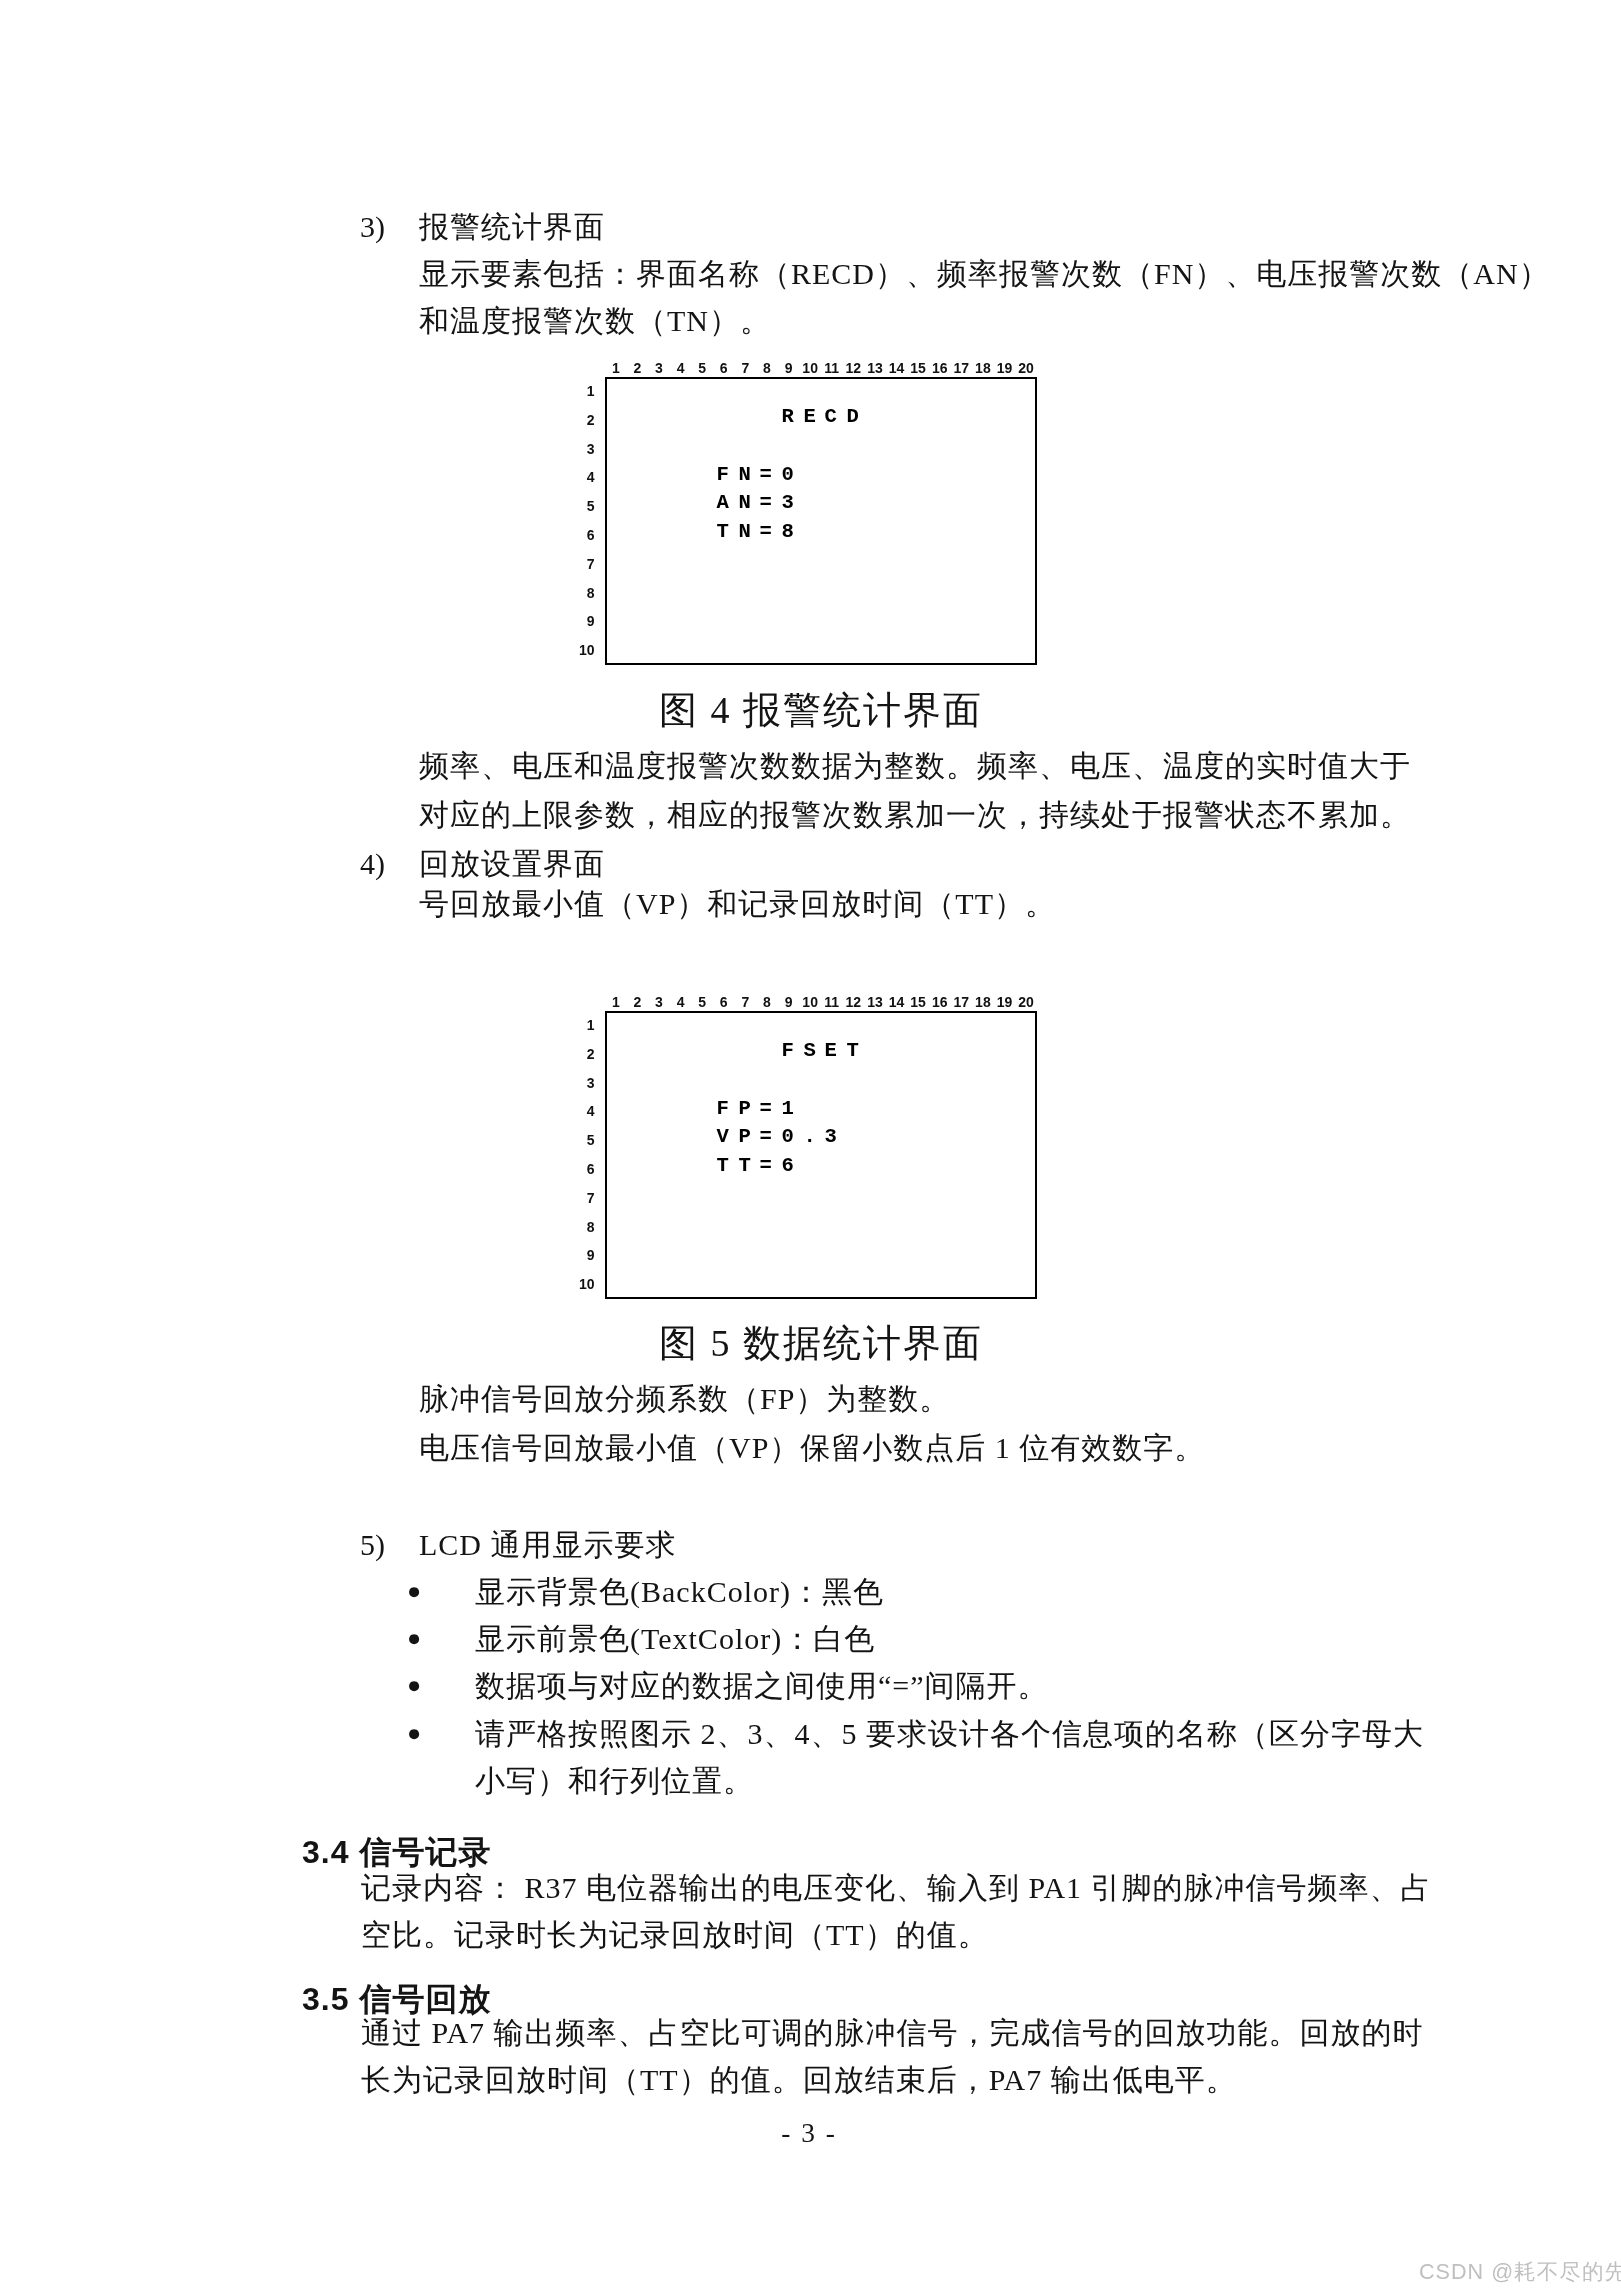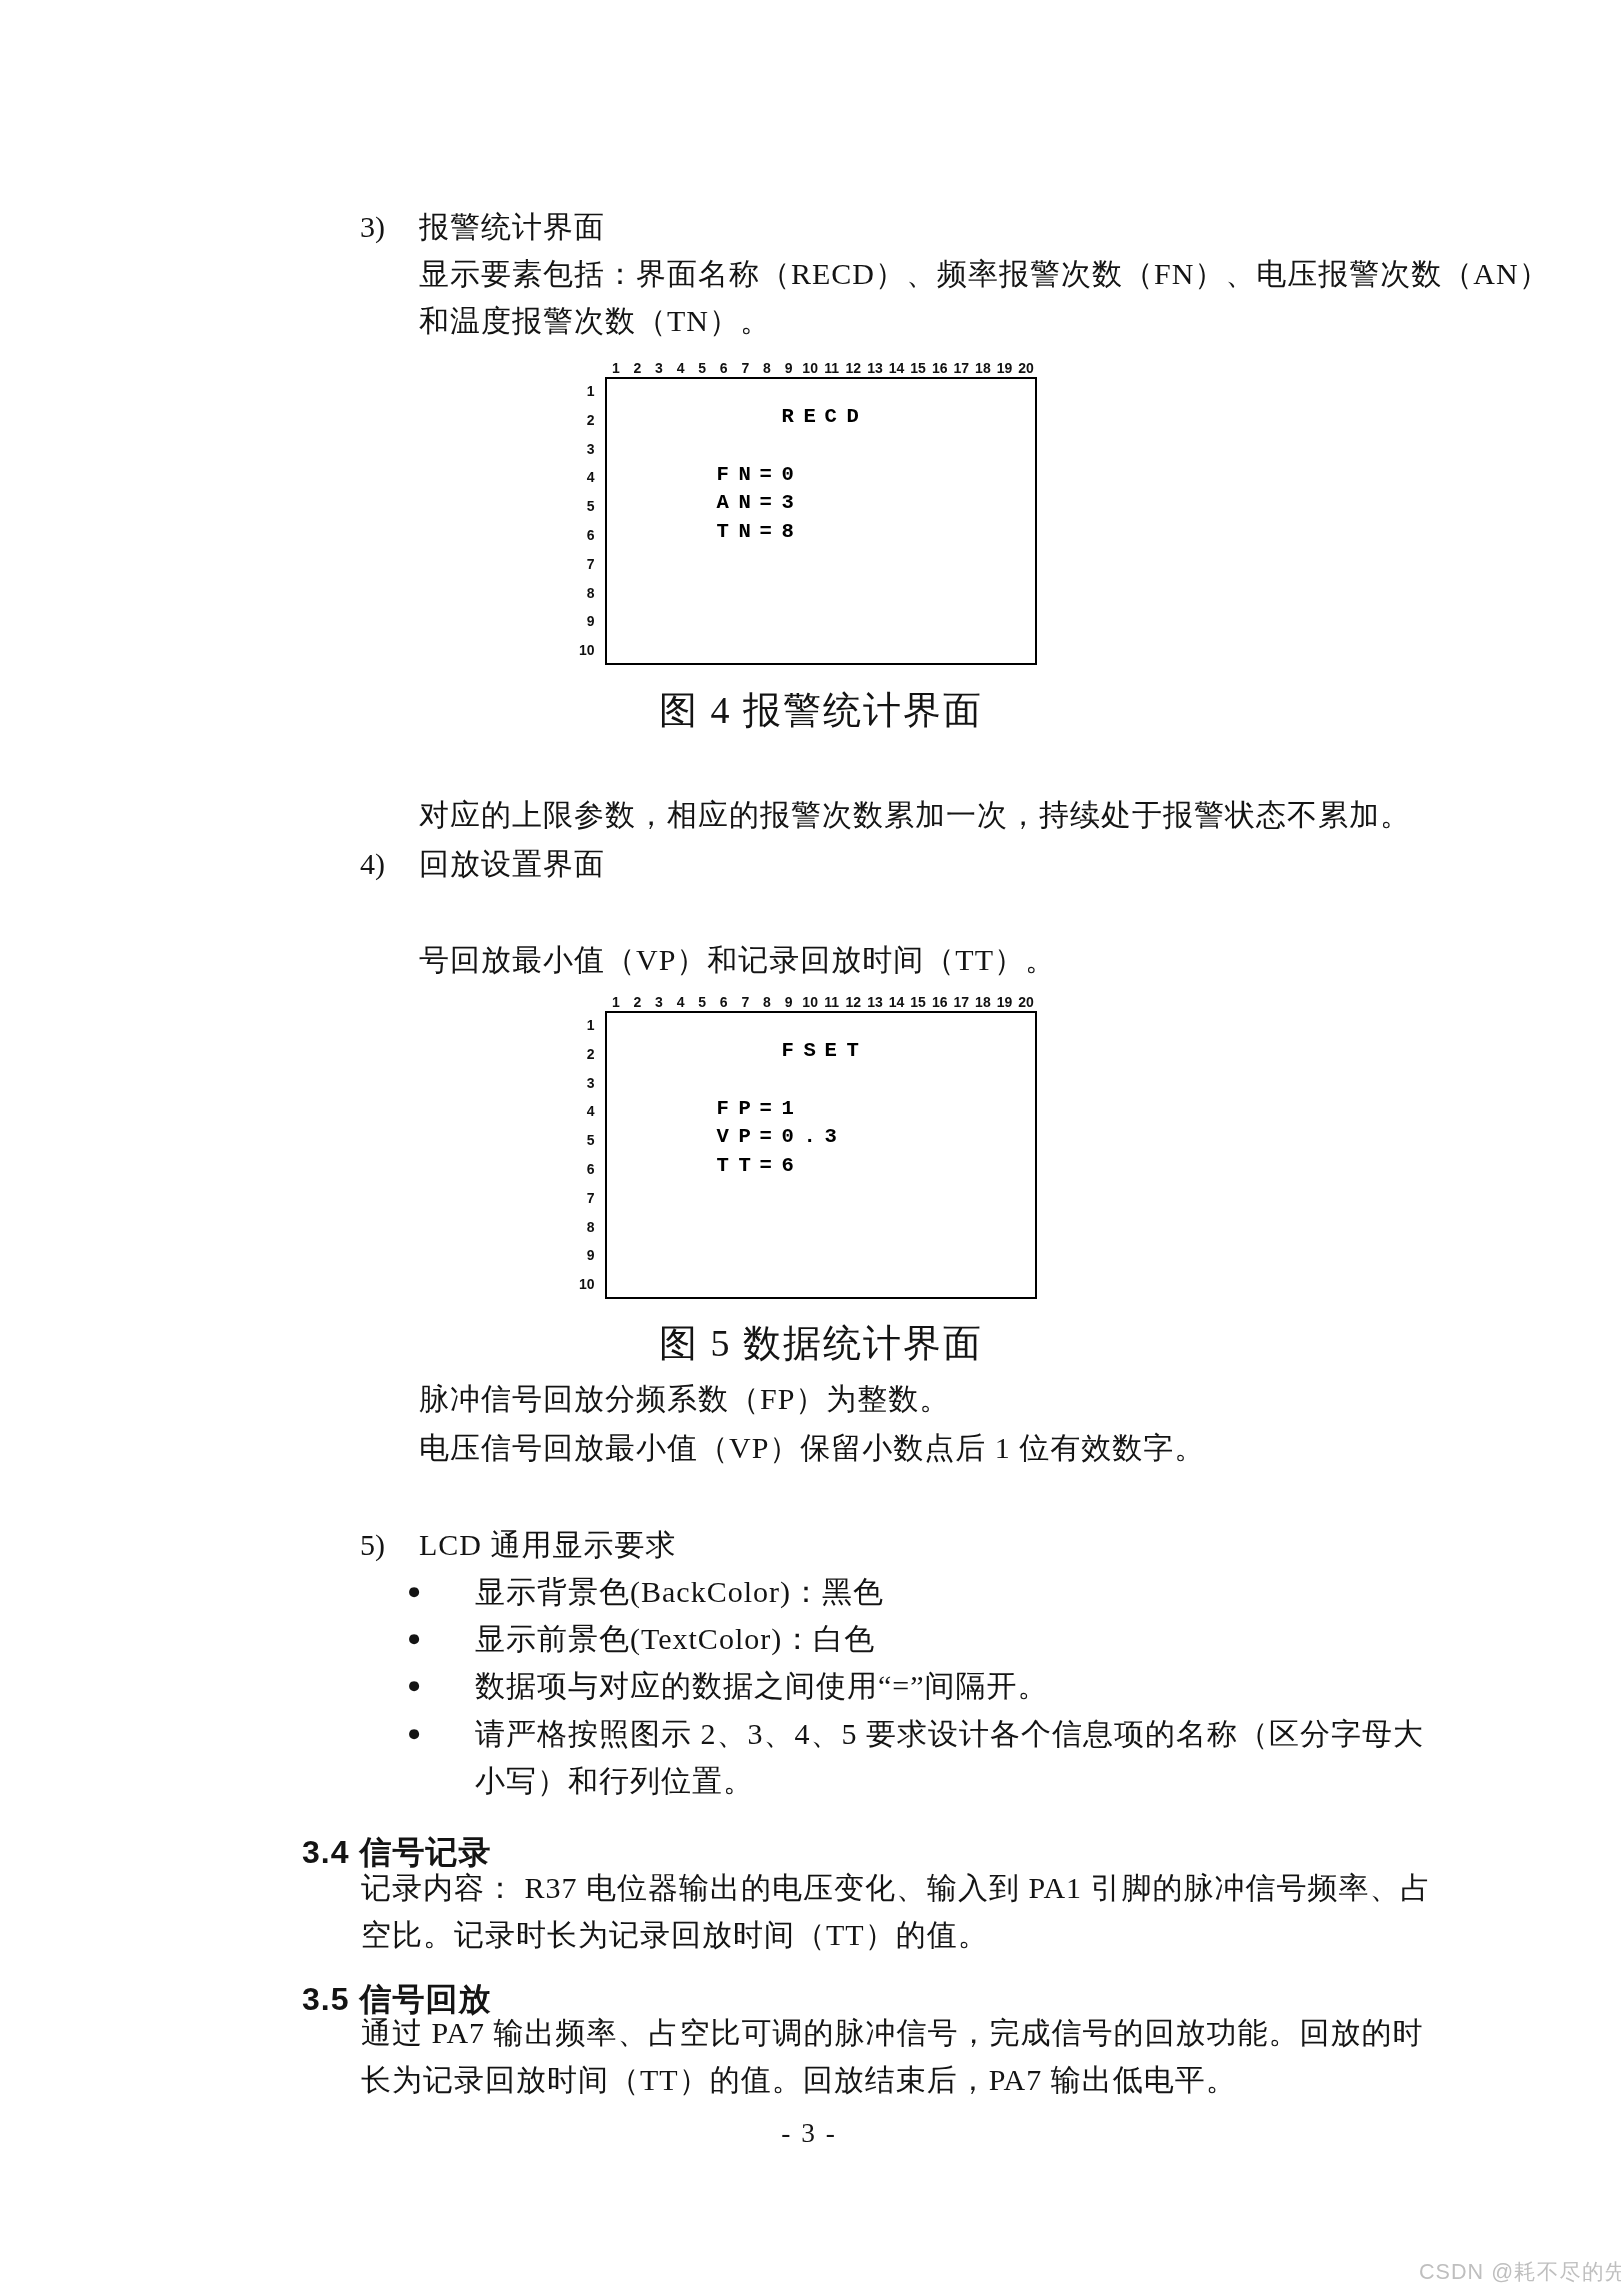--- a/index.html
+++ b/index.html
@@ -99,25 +99,26 @@
         <span class="lcd-ch" style="left: 148px; top: 112px;">=</span>
         <span class="lcd-ch" style="left: 170px; top: 112px;">3</span>
         <span class="lcd-ch" style="left: 105px; top: 141px;">T</span>
         <span class="lcd-ch" style="left: 127px; top: 141px;">N</span>
         <span class="lcd-ch" style="left: 148px; top: 141px;">=</span>
         <span class="lcd-ch" style="left: 170px; top: 141px;">8</span>
       </div>
   </div>
   <div class="t caption" style="left:821px;top:692px">图 4 报警统计界面</div>
 
+  <div class="t body" style="left:419px;top:747px">频率、电压和温度报警次数数据为整数。频率、电压、温度的实时值大于</div>
   <div class="t body" style="left:419px;top:796px">对应的上限参数，相应的报警次数累加一次，持续处于报警状态不累加。</div>
 
   <div class="t listnum" style="left:360px;top:845px">4)</div>
   <div class="t body" style="left:419px;top:845px">回放设置界面</div>
-  <div class="t body" style="left:419px;top:941px">号回放最小值（VP）和记录回放时间（TT）。</div>
+  <div class="t body" style="left:419px;top:885px">号回放最小值（VP）和记录回放时间（TT）。</div>
 
   <div class="figure" style="top:995px">
     <div class="fig-cols">
         <span>1</span>
         <span>2</span>
         <span>3</span>
         <span>4</span>
         <span>5</span>
         <span>6</span>
         <span>7</span>

